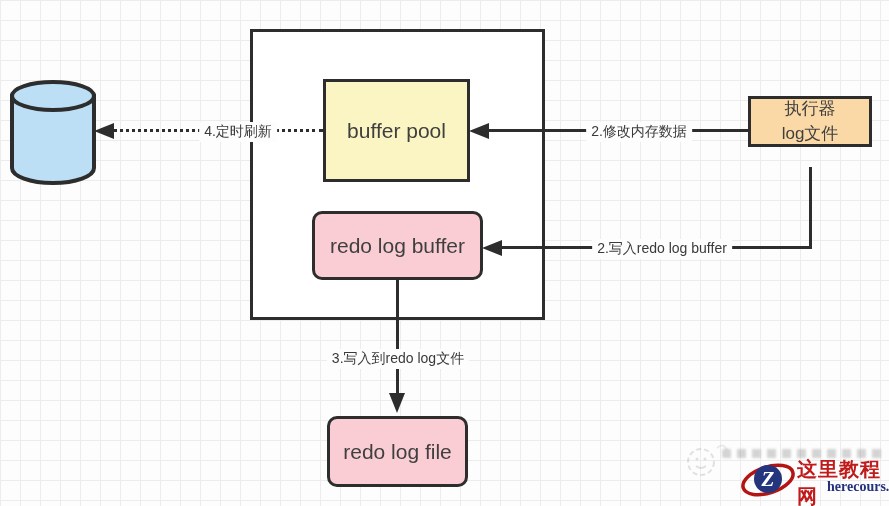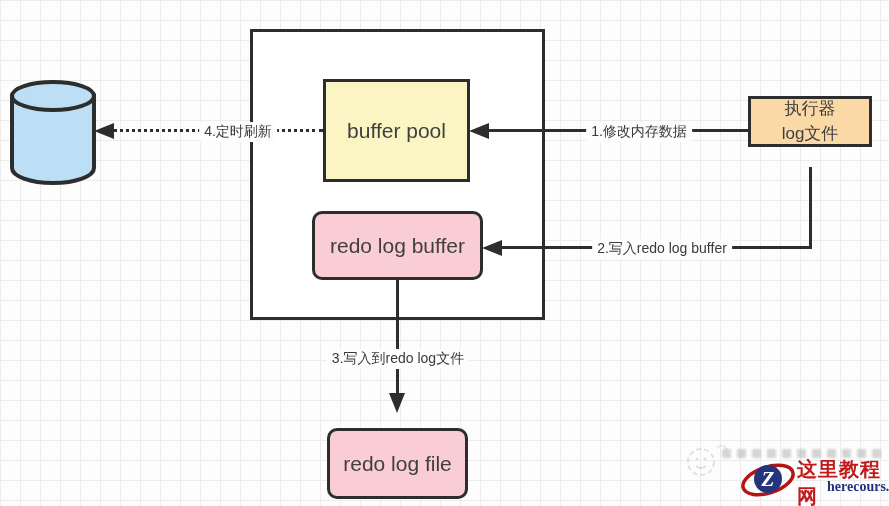--- a/index.html
+++ b/index.html
@@ -91,26 +91,26 @@
 
   <div class="node buffer-pool" style="left:323px;top:79px;width:147px;height:103px;">
     <span>buffer pool</span>
   </div>
 
   <div class="node executor" style="left:748px;top:96px;width:124px;height:51px;">
     <span>执行器</span>
     <span>log文件</span>
   </div>
 
-  <div class="node redo-file" style="left:327px;top:416px;width:141px;height:71px;margin-top:12px;">
+  <div class="node redo-file" style="left:327px;top:416px;width:141px;height:71px;">
     <span>redo log file</span>
   </div>
 
   <div class="edge-label" style="left:238px;top:132px;">4.定时刷新</div>
-  <div class="edge-label" style="left:639px;top:132px;">1.修改内存数据</div>
+  <div class="edge-label" style="left:639px;top:132px;">2.修改内存数据</div>
   <div class="edge-label" style="left:662px;top:249px;">2.写入redo log buffer</div>
   <div class="edge-label" style="left:398px;top:359px;">3.写入到redo log文件</div>
 
   <svg class="wm-doodle" width="48" height="44" viewBox="0 0 48 44">
     <circle cx="17" cy="24" r="13" fill="none" stroke="#9A9A9A" stroke-width="2" stroke-dasharray="5 3"></circle>
     <circle cx="13" cy="21" r="1.5" fill="#9A9A9A"></circle>
     <circle cx="21" cy="21" r="1.5" fill="#9A9A9A"></circle>
     <path d="M12 28 q5 4 10 0" fill="none" stroke="#9A9A9A" stroke-width="2"></path>
     <path d="M33 10 q6 -6 10 2" fill="none" stroke="#BDBDBD" stroke-width="2"></path>
   </svg>

